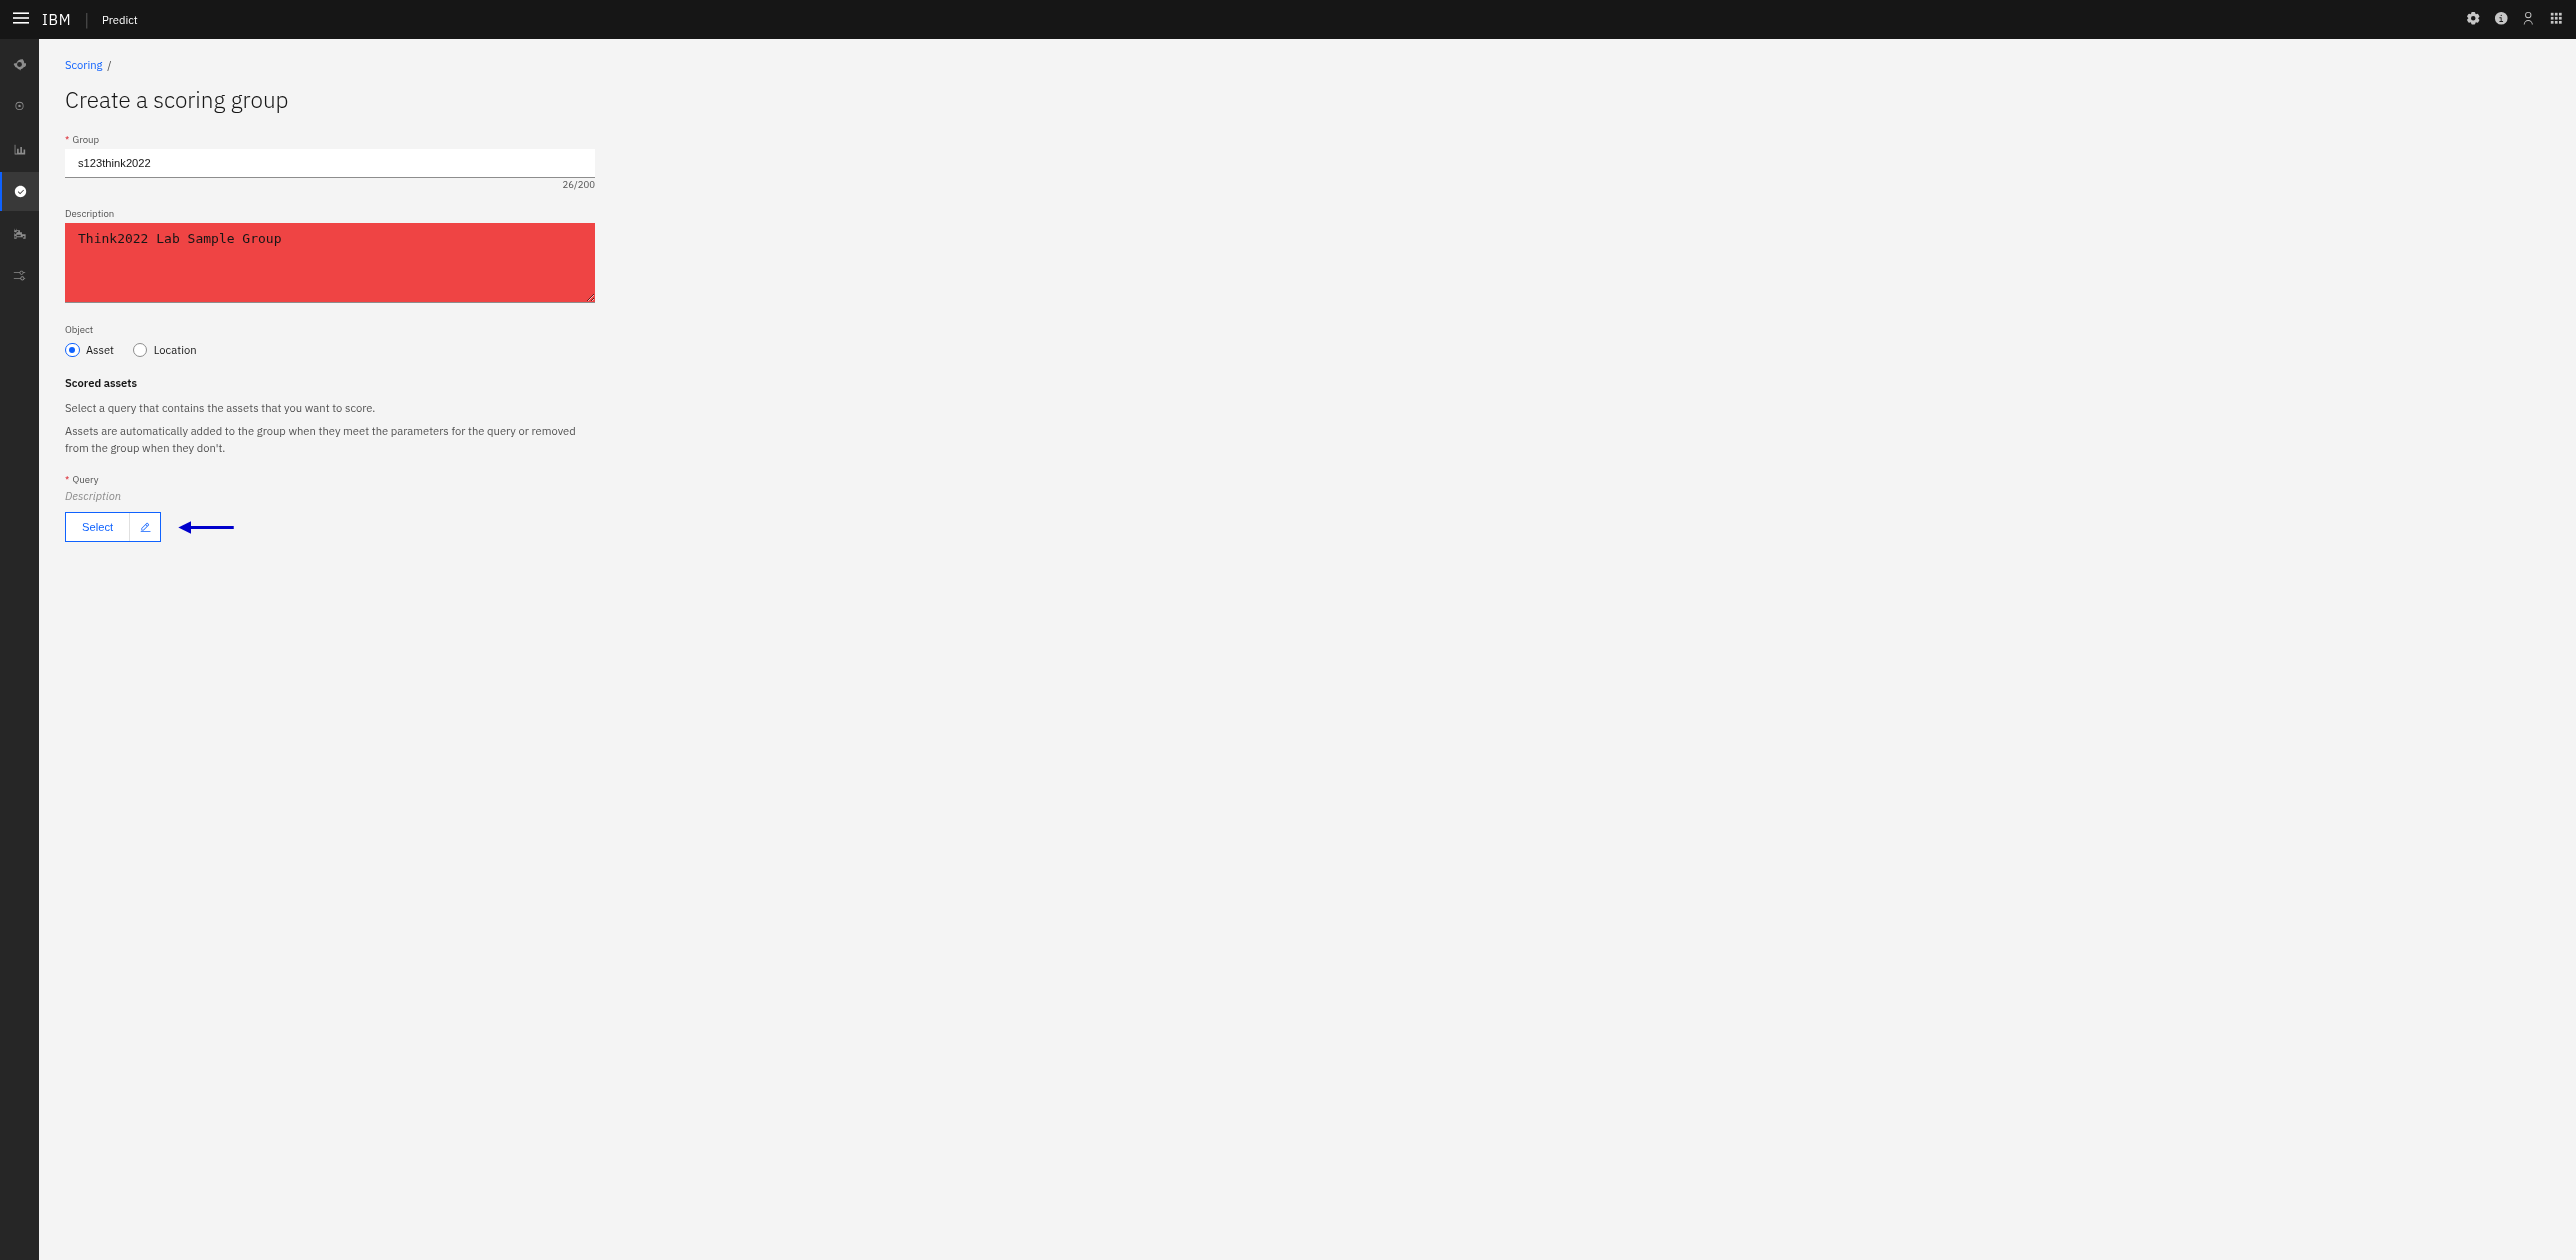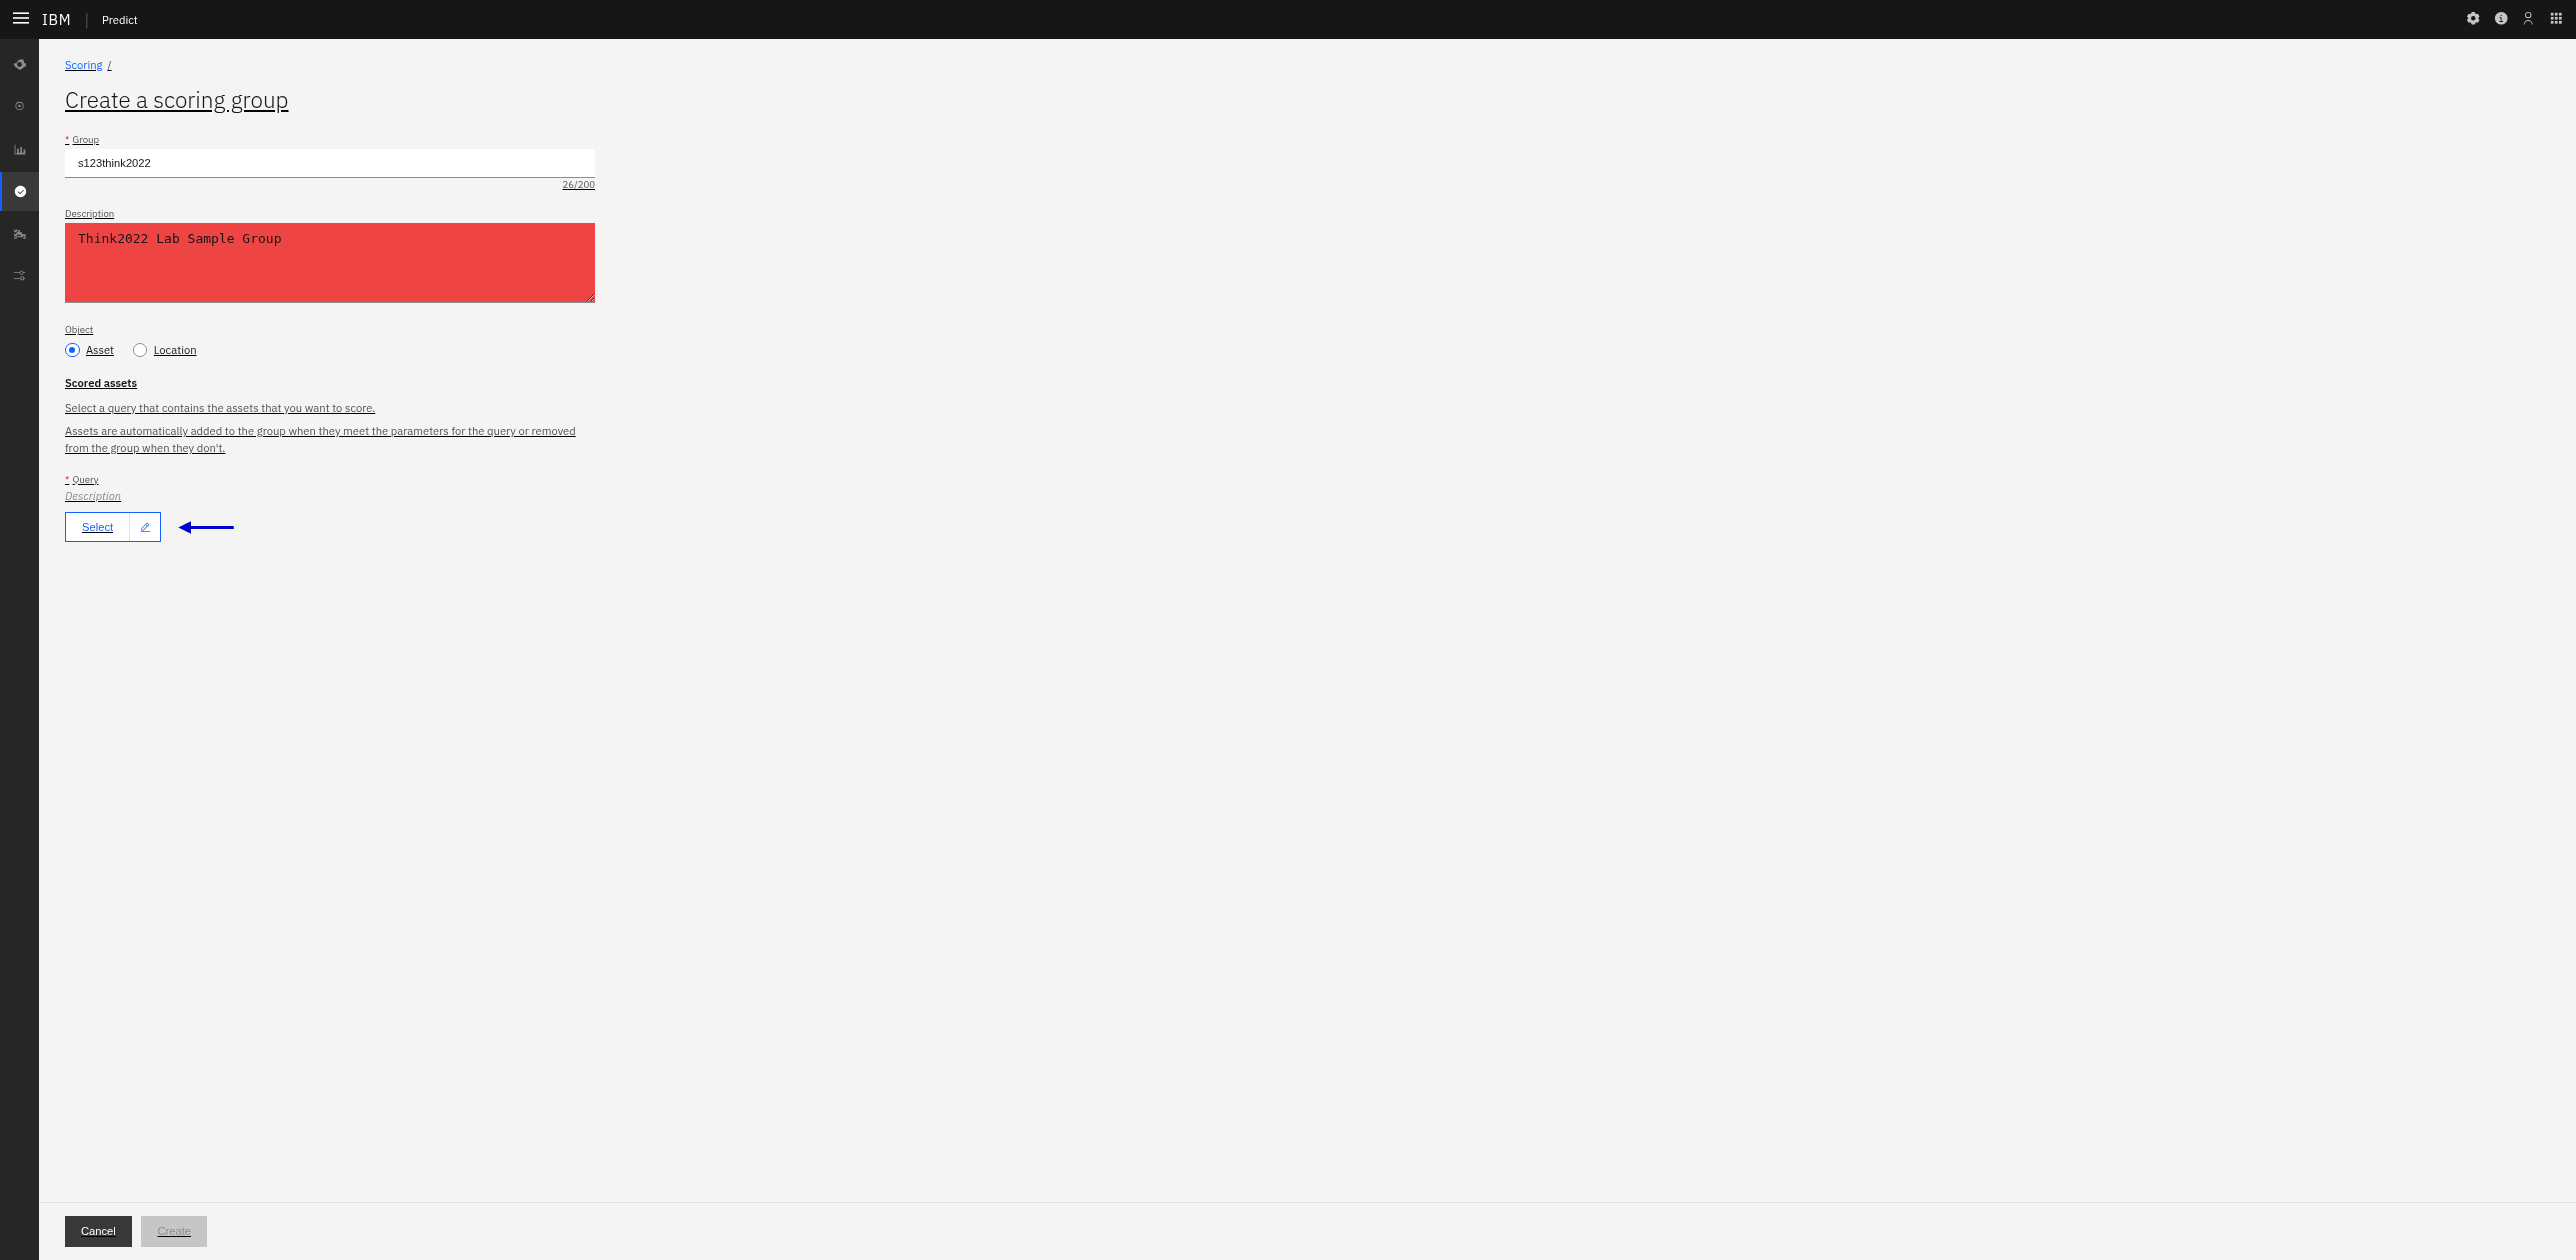--- a/index.html
+++ b/index.html
@@ -54,22 +54,21 @@
       background: #393939;
       border-left: 2.4px solid #0f62fe;
     }
 
     
     .content-area {
       flex: 1;
       overflow-y: auto;
       background: #f4f4f4;
       display: flex;
-      flex-direction: column;
-      text-decoration: underline;
+      flex-direction: row;
     }
 
     
     .page-content {
       flex: 1;
       padding: 19px 26px;
       max-width: 723px;
     }
 
     
@@ -386,19 +385,15 @@
                   <polygon points="0,12 16,4 16,20" fill="#0000cc"></polygon>
                 </svg>
               </div>
             </div>
           </div>
         </div>
 
       </div>
     </div>
 
-    <div class="bottom-actions">
-      <button class="btn-cancel">Cancel</button>
-      <button class="btn-create" disabled="">Create</button>
-    </div>
   </div>
 </div>
 
 
 </body></html>

